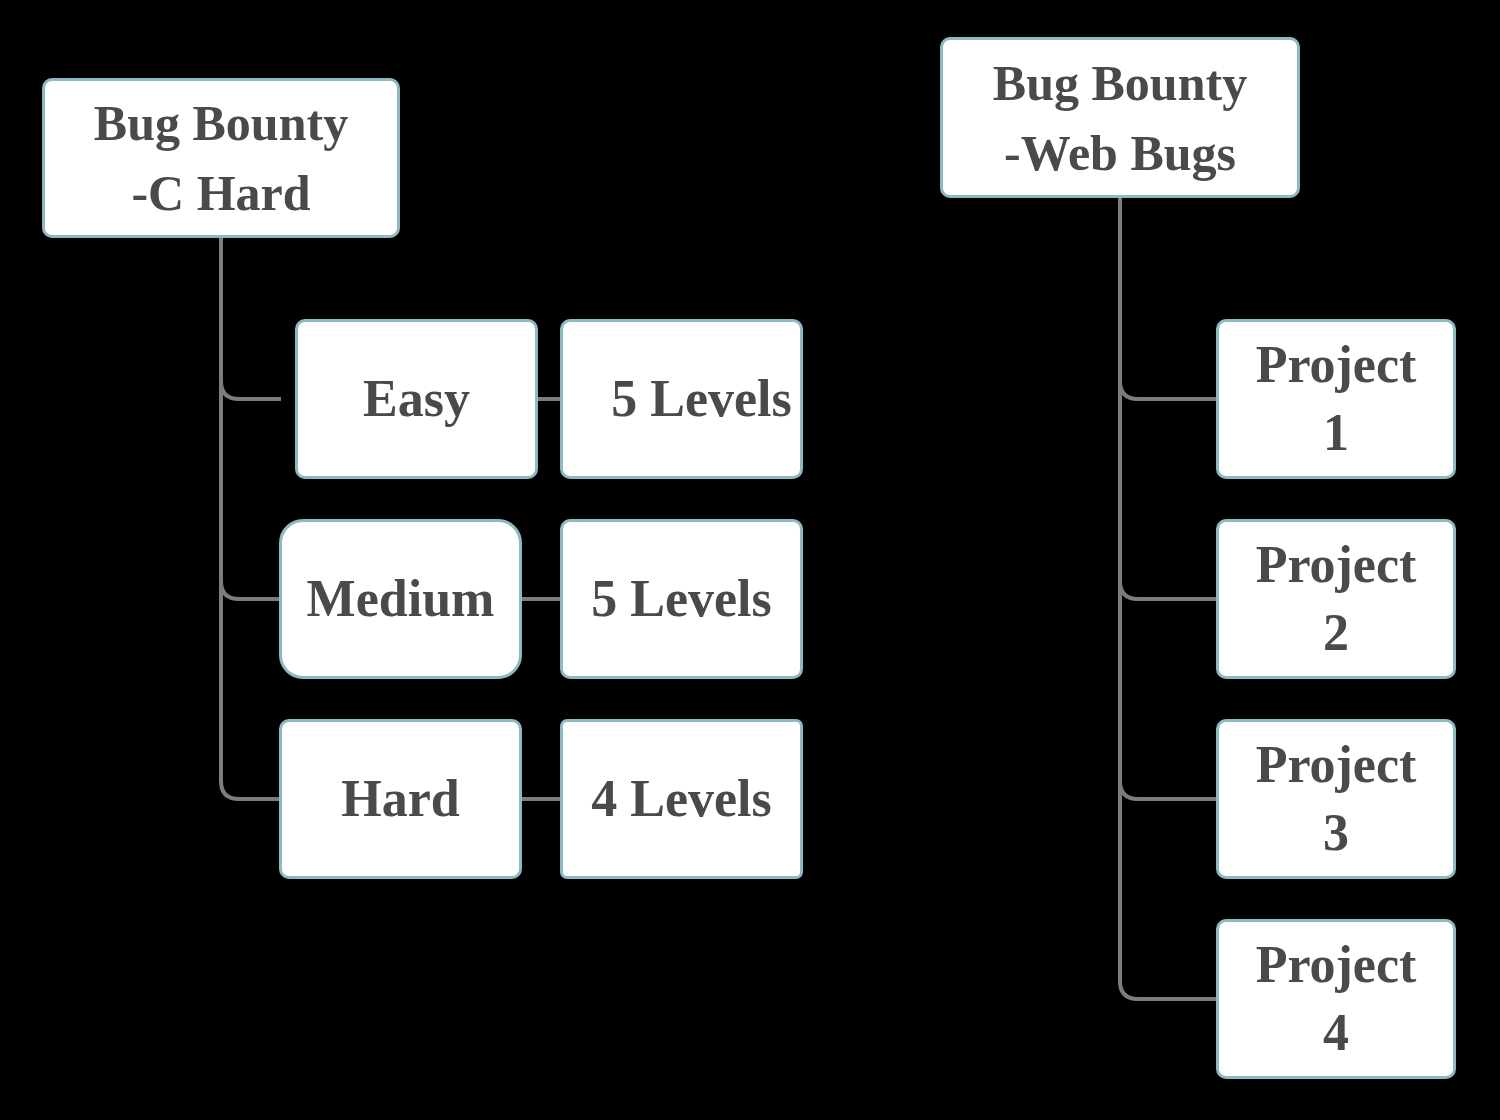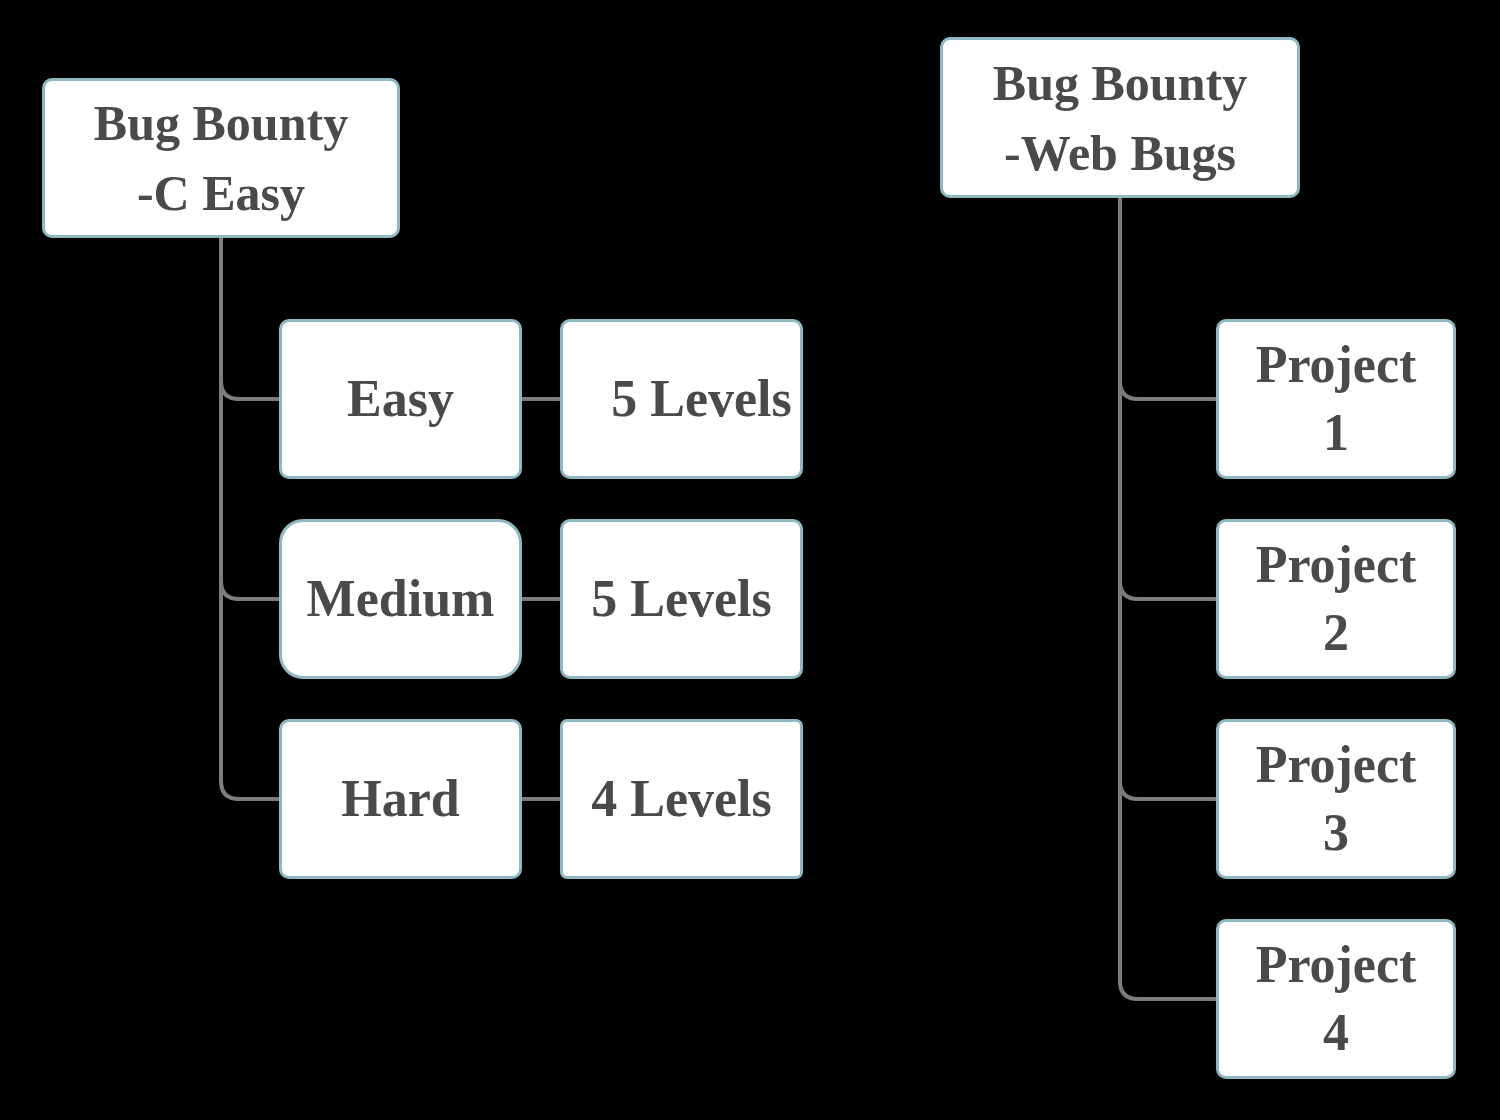--- a/index.html
+++ b/index.html
@@ -63,24 +63,24 @@
     <path d="M520 799 H562"></path>
 
     <path d="M1120 198 V381 Q1120 399 1138 399 H1218"></path>
     <path d="M1120 198 V581 Q1120 599 1138 599 H1218"></path>
     <path d="M1120 198 V781 Q1120 799 1138 799 H1218"></path>
     <path d="M1120 198 V981 Q1120 999 1138 999 H1218"></path>
   </svg>
 
   <div class="node root-node" style="left:42px; top:78px; width:358px; height:160px;">
     <span>Bug Bounty</span>
-    <span>-C Easy</span>
+    <span>-C Hard</span>
   </div>
 
-  <div class="node child-node" style="left:279px; top:319px; width:243px; height:160px;">
+  <div class="node child-node" style="left:295px; top:319px; width:243px; height:160px;">
     <span>Easy</span>
   </div>
   <div class="node child-node" style="left:560px; top:319px; width:243px; height:160px;padding-left:40px;">
     <span>5 Levels</span>
   </div>
 
   <div class="node child-node" style="left:279px; top:519px; width:243px; height:160px;border-radius:24px;">
     <span>Medium</span>
   </div>
   <div class="node child-node" style="left:560px; top:519px; width:243px; height:160px;">

